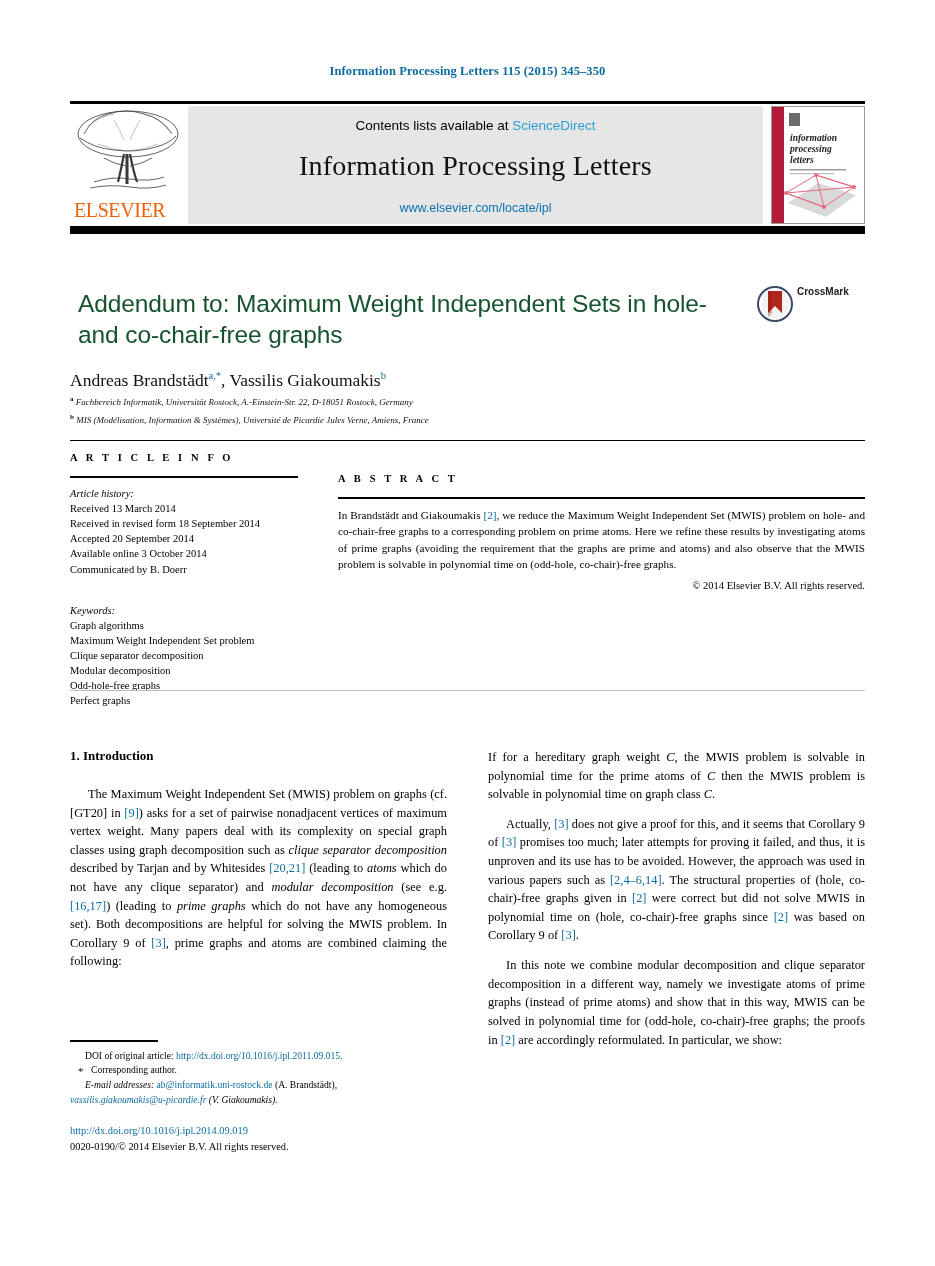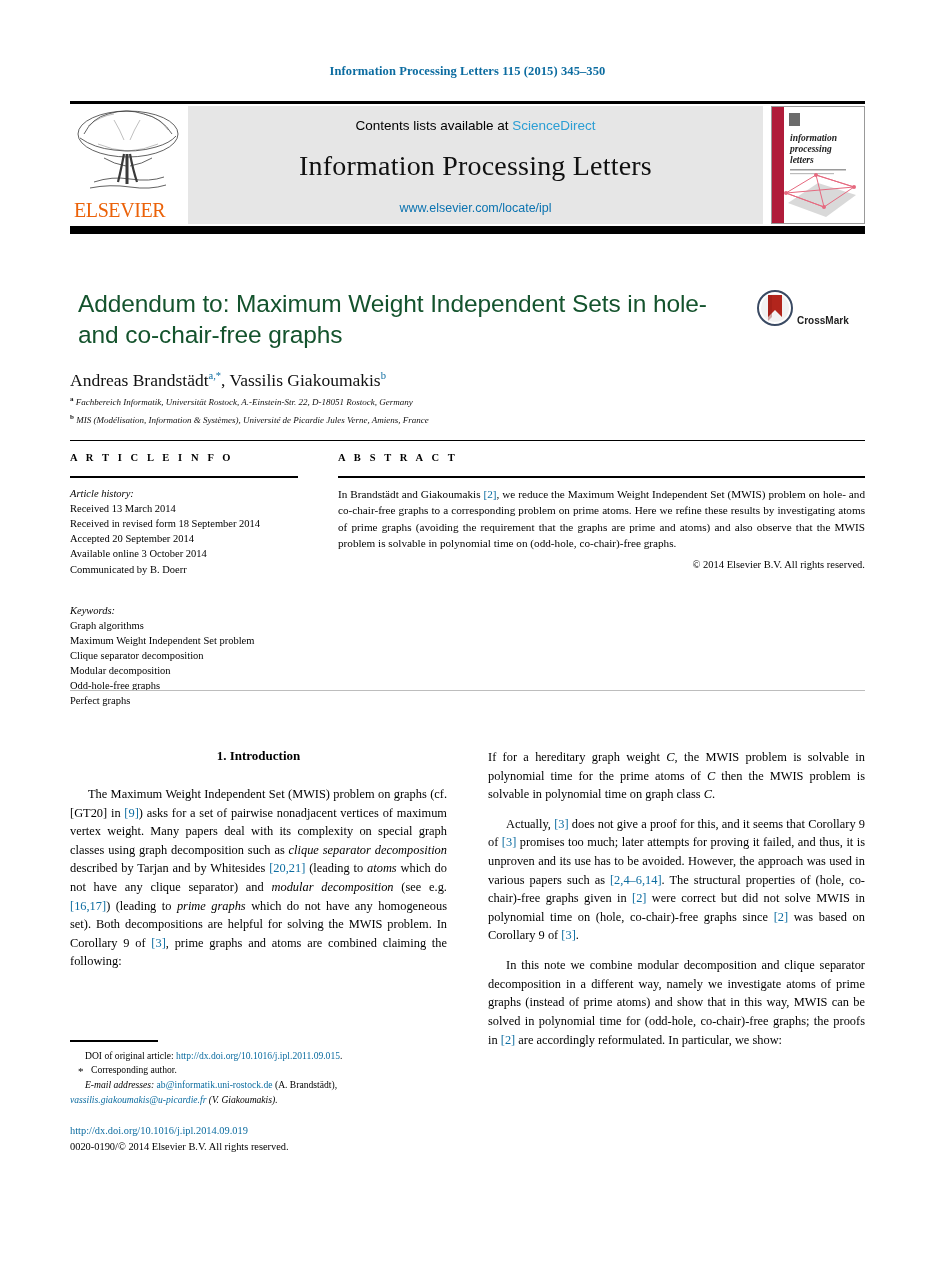--- a/index.html
+++ b/index.html
@@ -160,21 +160,21 @@
   .affil:first-of-type { margin-top: 14px; }
   .affil sup { font-style: normal; font-weight: bold; font-size: 7px; }
 
   .crossmark {
     position: absolute;
     left: 757px;
     top: 286px;
     width: 100px;
     height: 40px;
     display: flex;
-    align-items: flex-end;
+    align-items: flex-start;
   }
   .crossmark-label {
     font-family: "Liberation Sans", sans-serif;
     font-size: 10px;
     font-weight: bold;
     color: #222;
     margin-left: 4px;
   }
 
   
@@ -189,21 +189,21 @@
   .info-area {
     position: absolute;
     left: 70px;
     top: 452px;
     width: 795px;
     display: flex;
     flex-direction: row;
   }
   .col-info { width: 228px; flex: 0 0 228px; }
   .col-gap { flex: 0 0 40px; }
-  .col-abs { flex: 1 1 auto; }
+  .col-abs { flex: 1 1 auto; margin-top: 21px; }
 
   .sec-head {
     font-family: "Liberation Serif", serif;
     font-weight: bold;
     font-size: 10.5px;
     letter-spacing: 3.1px;
     color: #000;
   }
   .hr-thin {
     height: 2px;
@@ -253,21 +253,20 @@
     flex-direction: row;
   }
   .bcol { width: 377px; flex: 0 0 377px; }
   .bgap { flex: 0 0 41px; }
   .section-title {
     font-family: "Liberation Serif", serif;
     font-weight: bold;
     font-size: 13px;
     margin: 0 0 21px 0;
     color: #000;
-    text-align: center;
   }
   .para {
     font-family: "Liberation Serif", serif;
     font-size: 12.4px;
     line-height: 1.5;
     text-align: justify;
     text-indent: 18px;
     margin: 0 0 11px 0;
     color: #000;
   }

